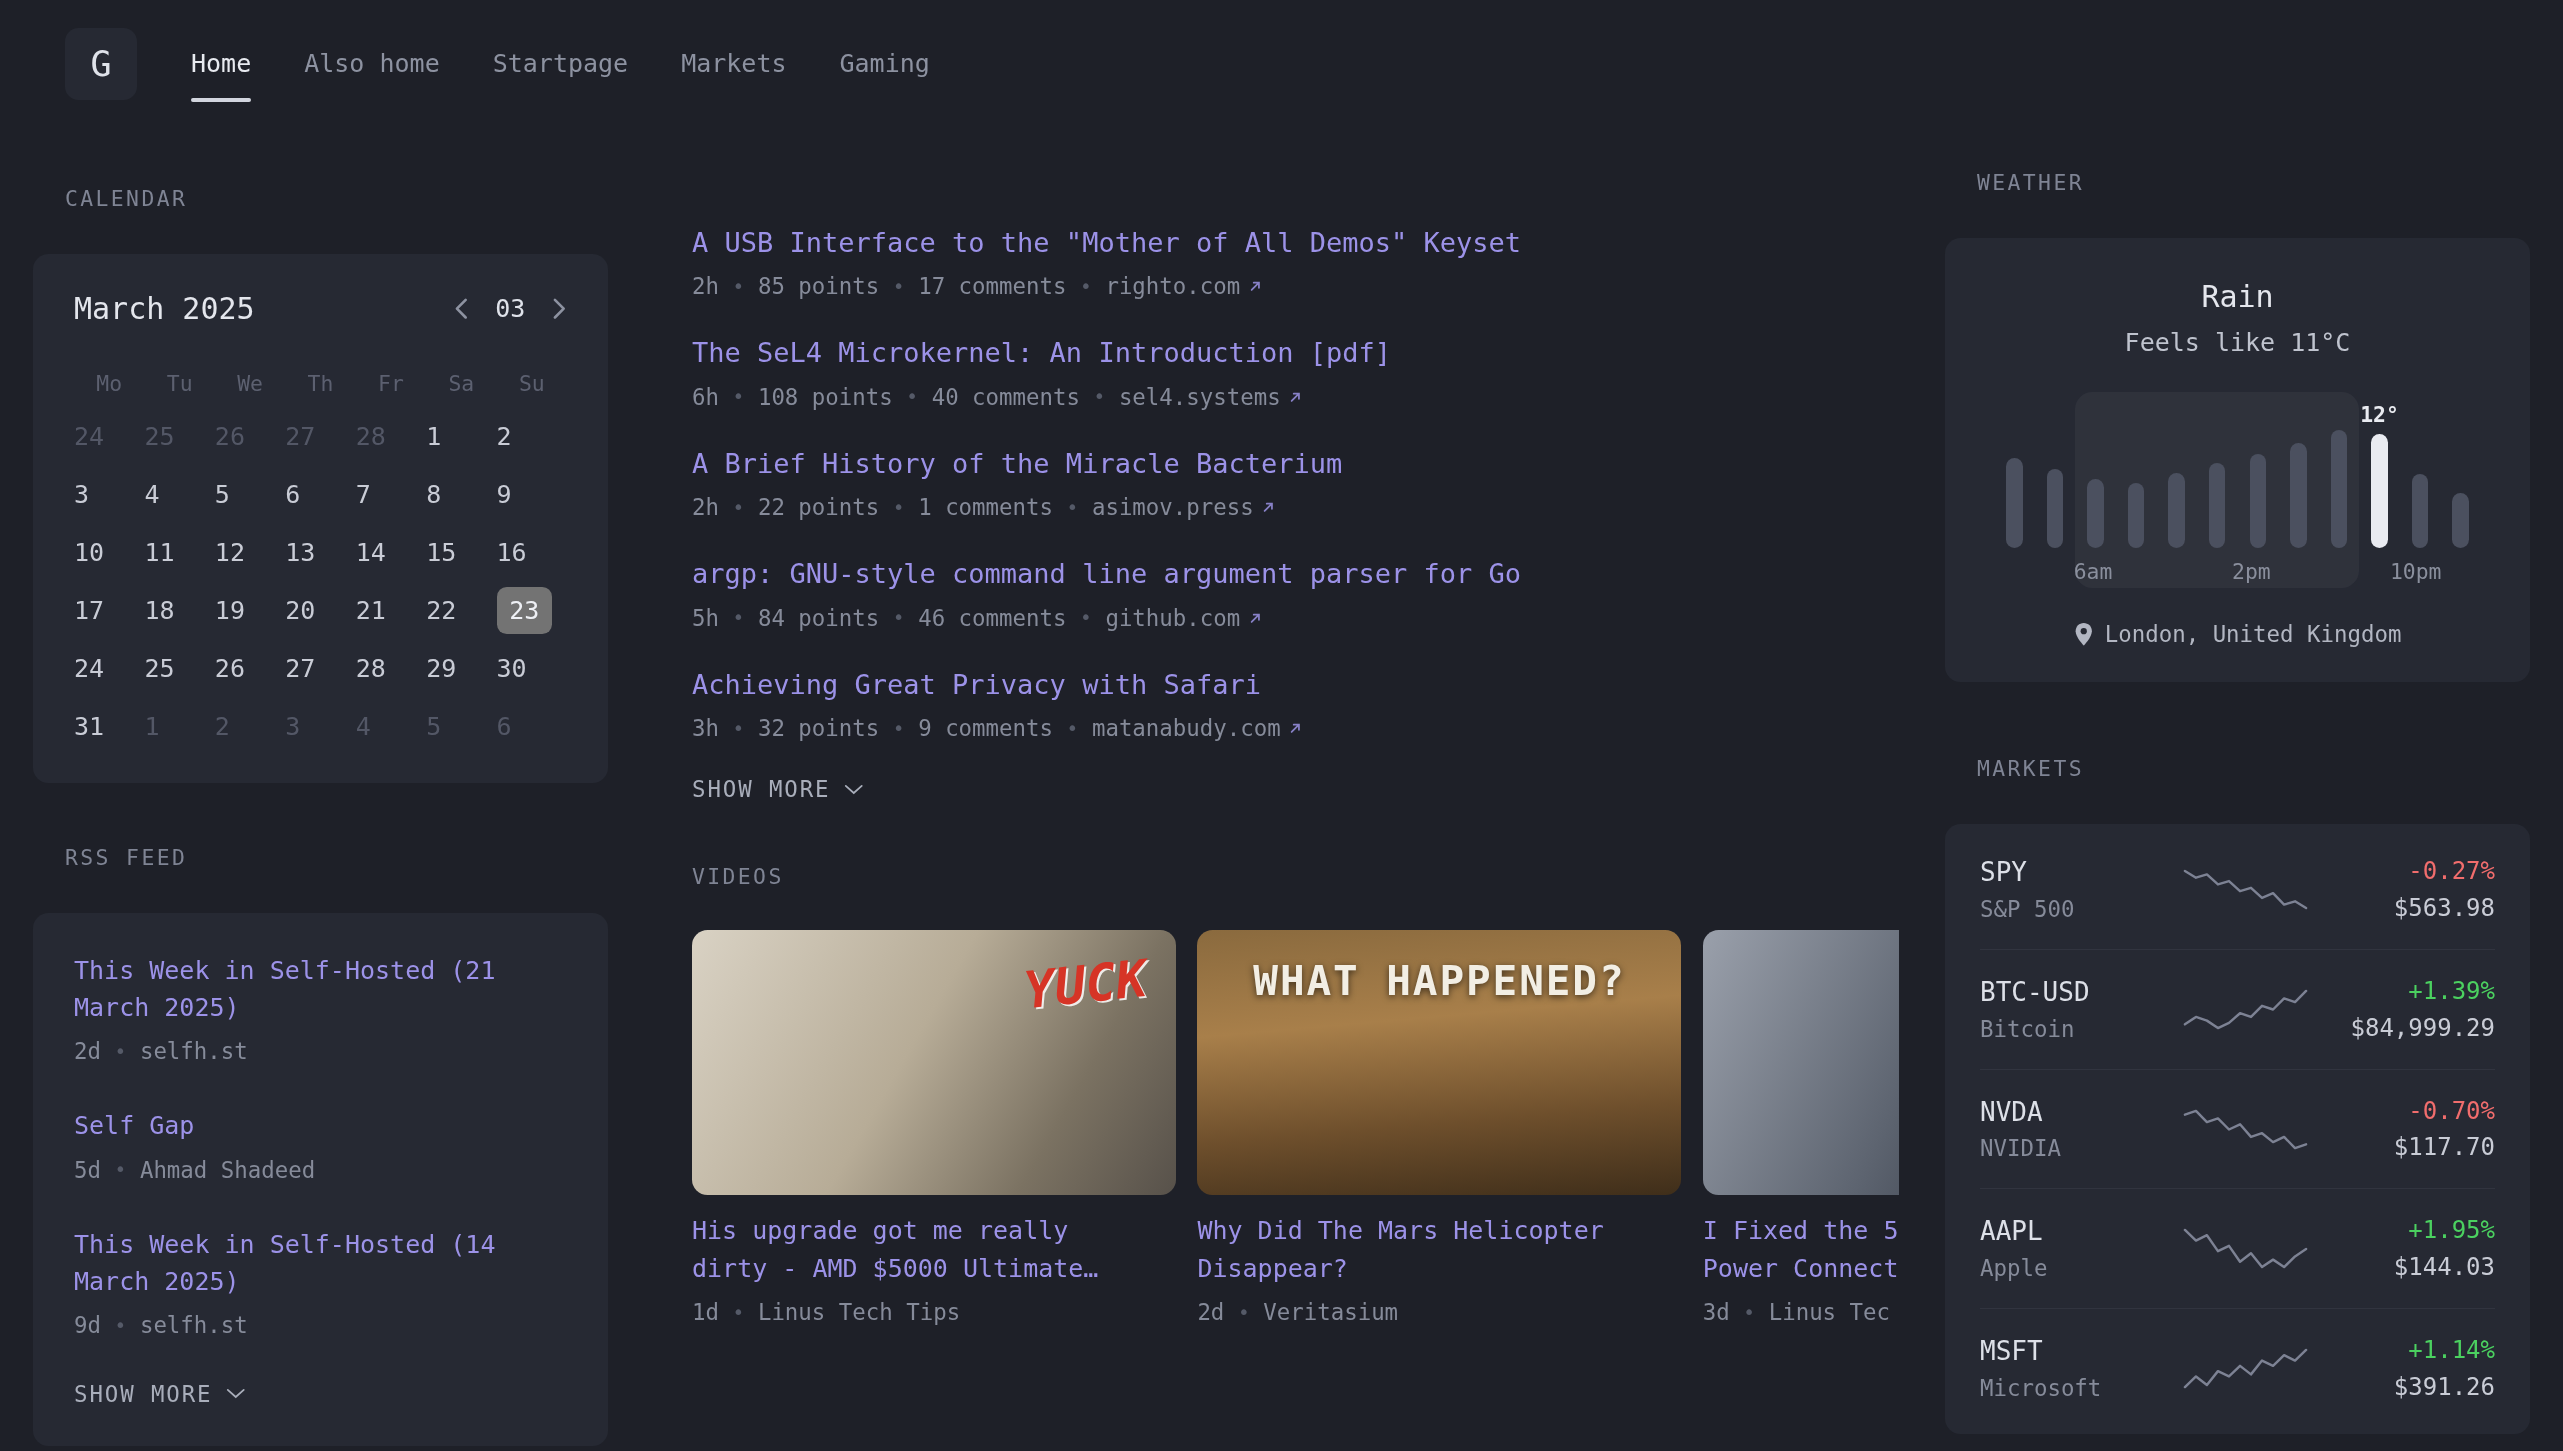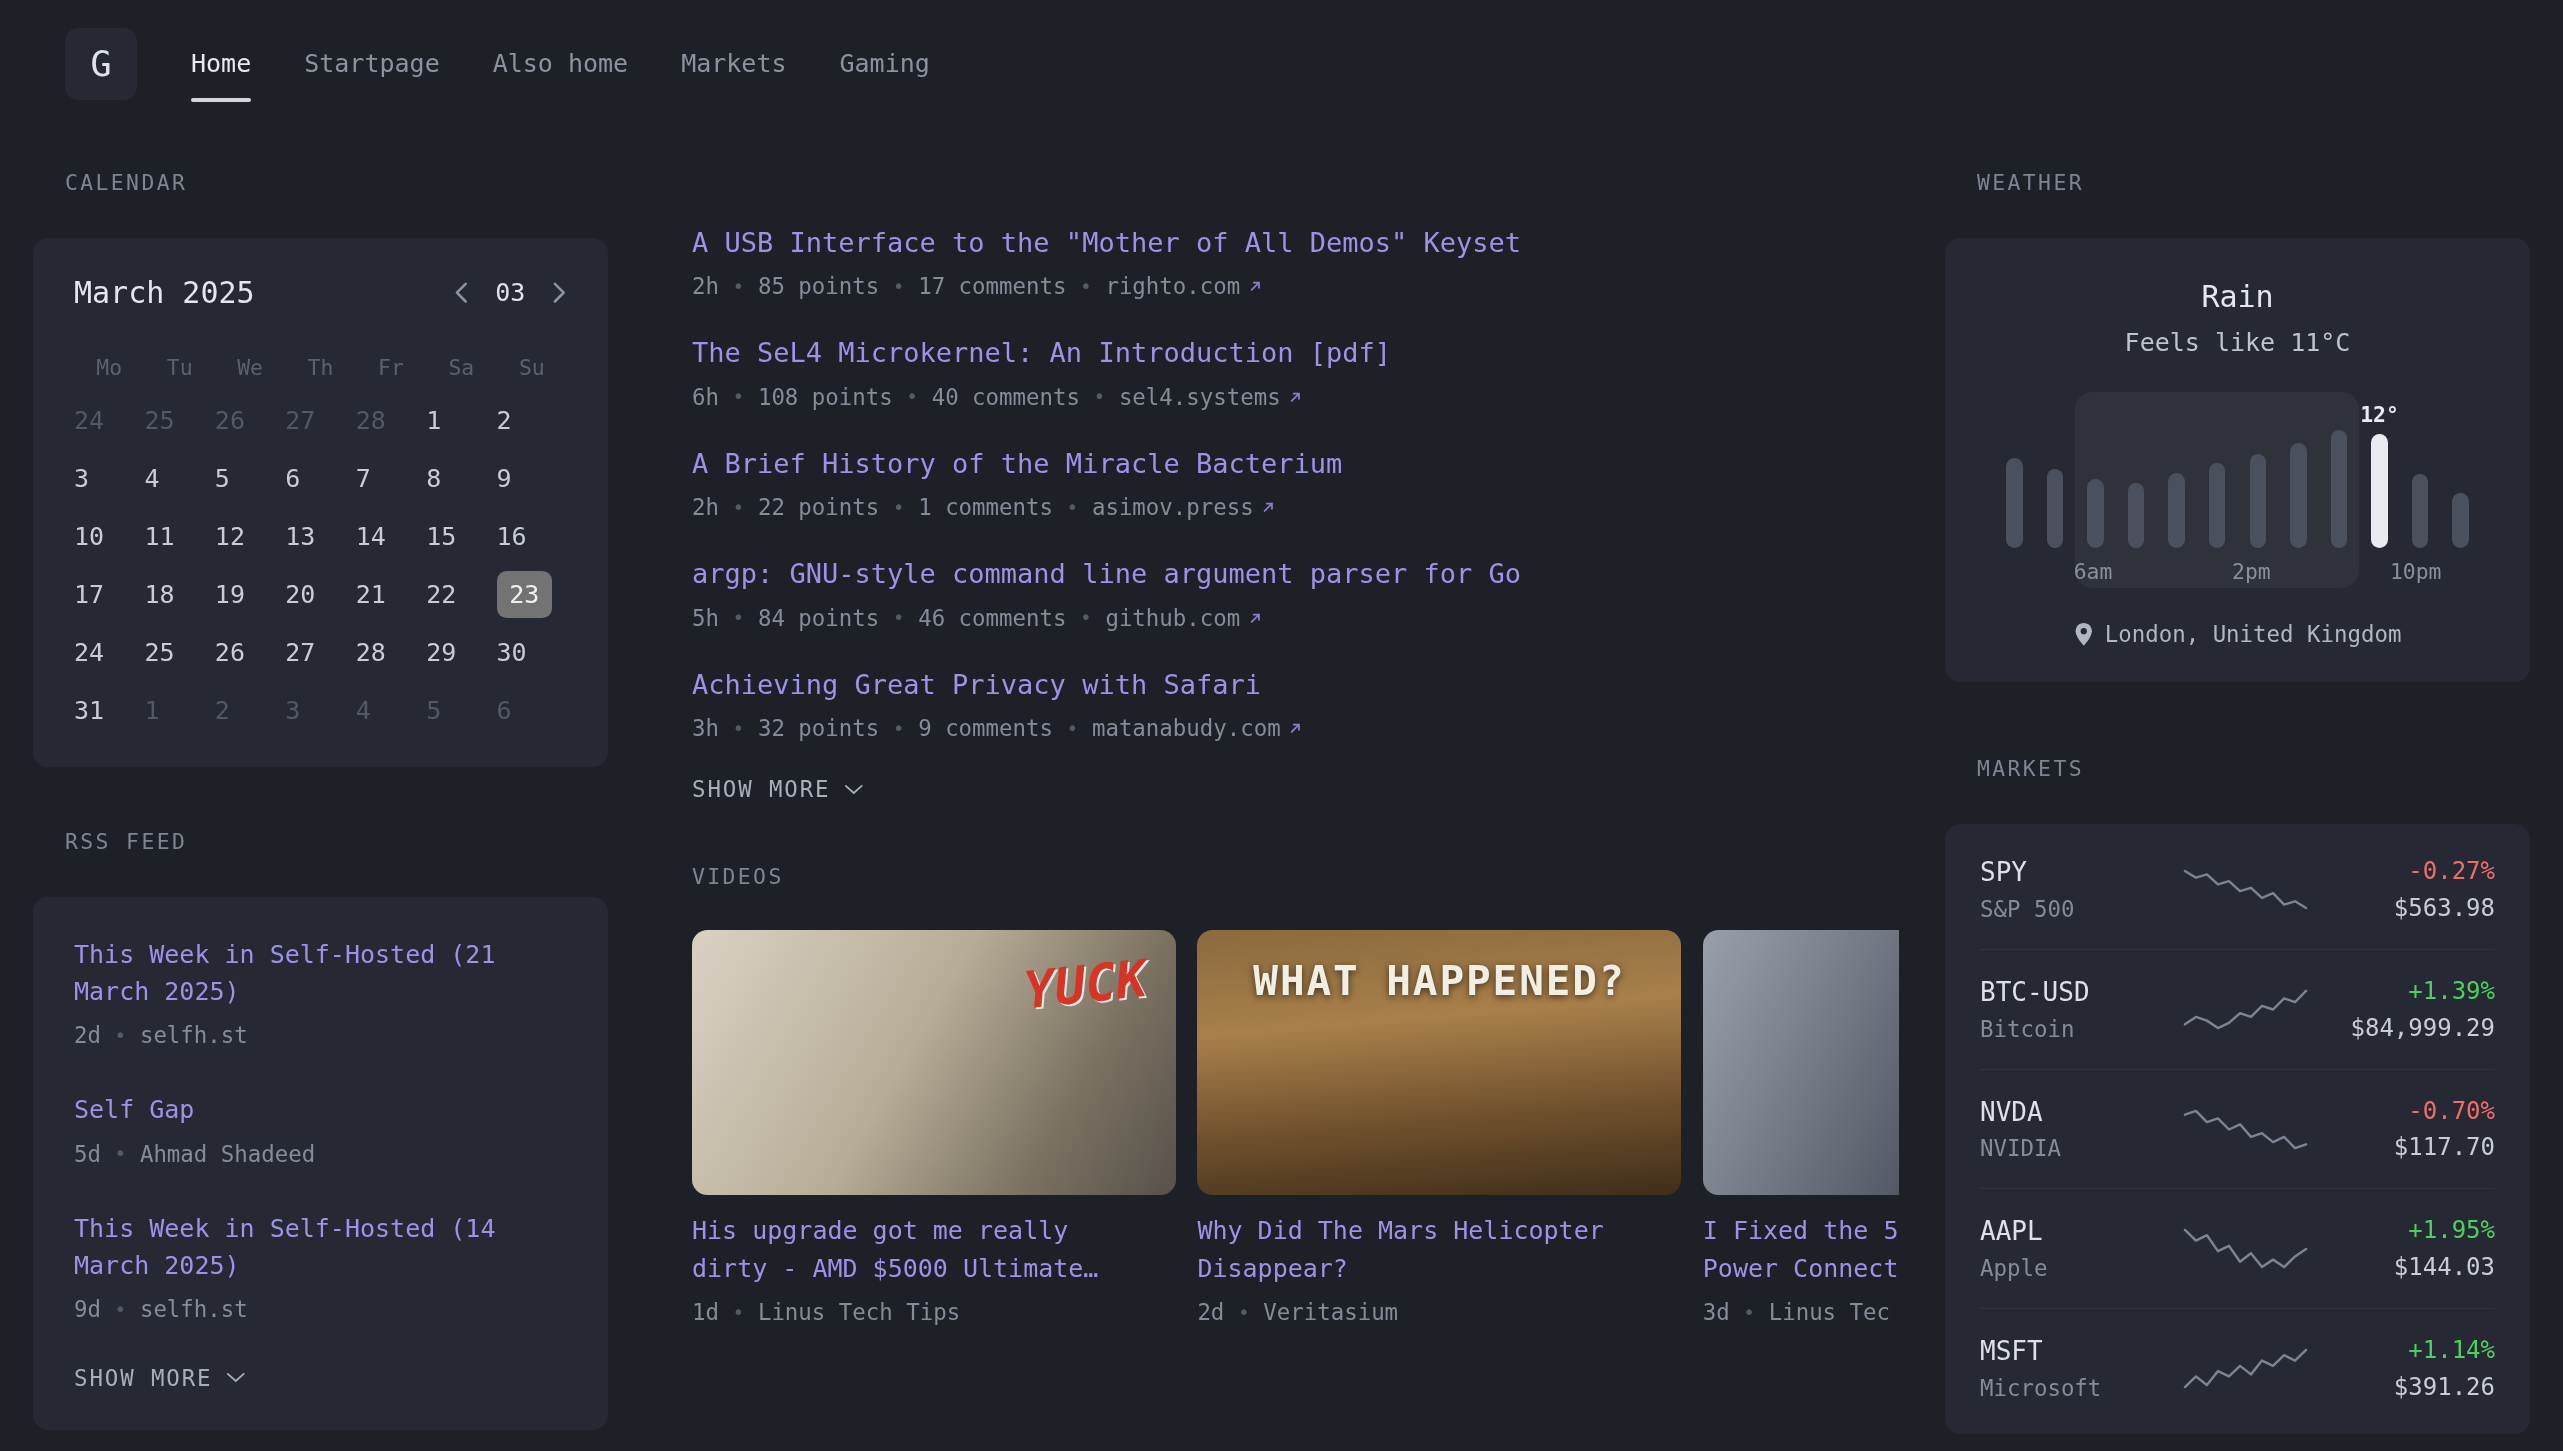--- a/index.html
+++ b/index.html
@@ -9,21 +9,21 @@
   
   .nav{display:flex;align-items:center;height:127px;padding:0 65px;}
   .logo{width:72px;height:72px;border-radius:13.6px;background:#262933;color:#dfe2ea;display:flex;align-items:center;justify-content:center;font-size:35px;cursor:pointer;}
   .tabs{display:flex;gap:53px;margin-left:54px;height:100%;}
   .tab{font-size:25px;color:#8d92a1;display:flex;align-items:center;position:relative;cursor:pointer;}
   .tab.active{color:#e8eaf0;}
   .tab.active::after{content:"";position:absolute;left:0;right:0;bottom:25px;height:3.9px;border-radius:1.9px;background:#d2d5de;}
 
   
   .main{display:grid;grid-template-columns:575px 84px 1207px 46px 585px;padding:0 34px 0 33px;margin-top:43px;align-items:start;}
-  .col-left{grid-column:1;}
+  .col-left{grid-column:1;margin-top:16px;}
   .col-mid{grid-column:3;}
   .col-right{grid-column:5;}
   .heading{font-size:21.4px;letter-spacing:2.4px;color:#7f8494;font-weight:normal;}
   .pad{padding-left:32px;}
   .card{background:#262933;border-radius:15.6px;}
 
   
   .calendar{margin-top:43px;padding:37px 41px 27px;}
   .cal-header{display:flex;align-items:center;justify-content:space-between;}
   .cal-title{font-size:30px;color:#e4e6ed;}
@@ -100,22 +100,22 @@
   .m-change.down{color:#f16d6d;}
   .m-price{font-size:24px;color:#c9ccd6;margin-top:8.8px;}
 </style>
 </head>
 <body>
 
 <header class="nav">
   <div class="logo">G</div>
   <nav class="tabs">
       <div class="tab active">Home</div>
+      <div class="tab">Also home</div>
       <div class="tab">Startpage</div>
-      <div class="tab">Also home</div>
       <div class="tab">Markets</div>
       <div class="tab">Gaming</div>
     </nav>
 </header>
 
 <main class="main">
 
   <section class="col-left">
     <h2 class="heading pad">CALENDAR</h2>
     <div class="card calendar">

